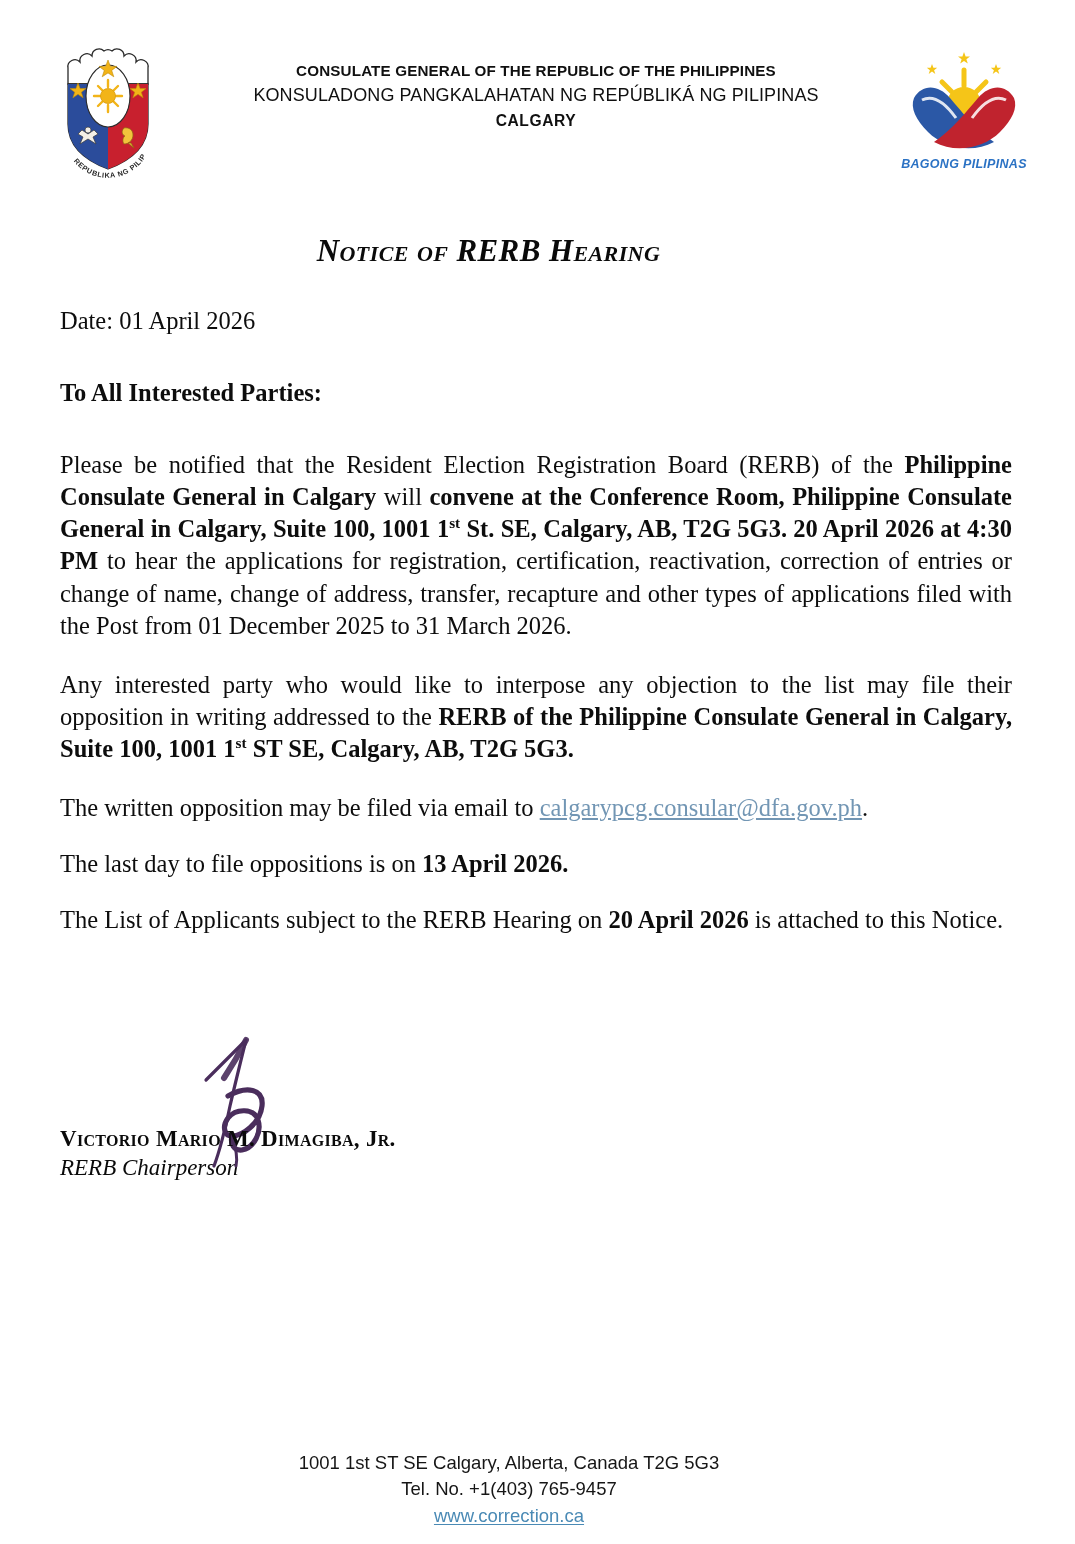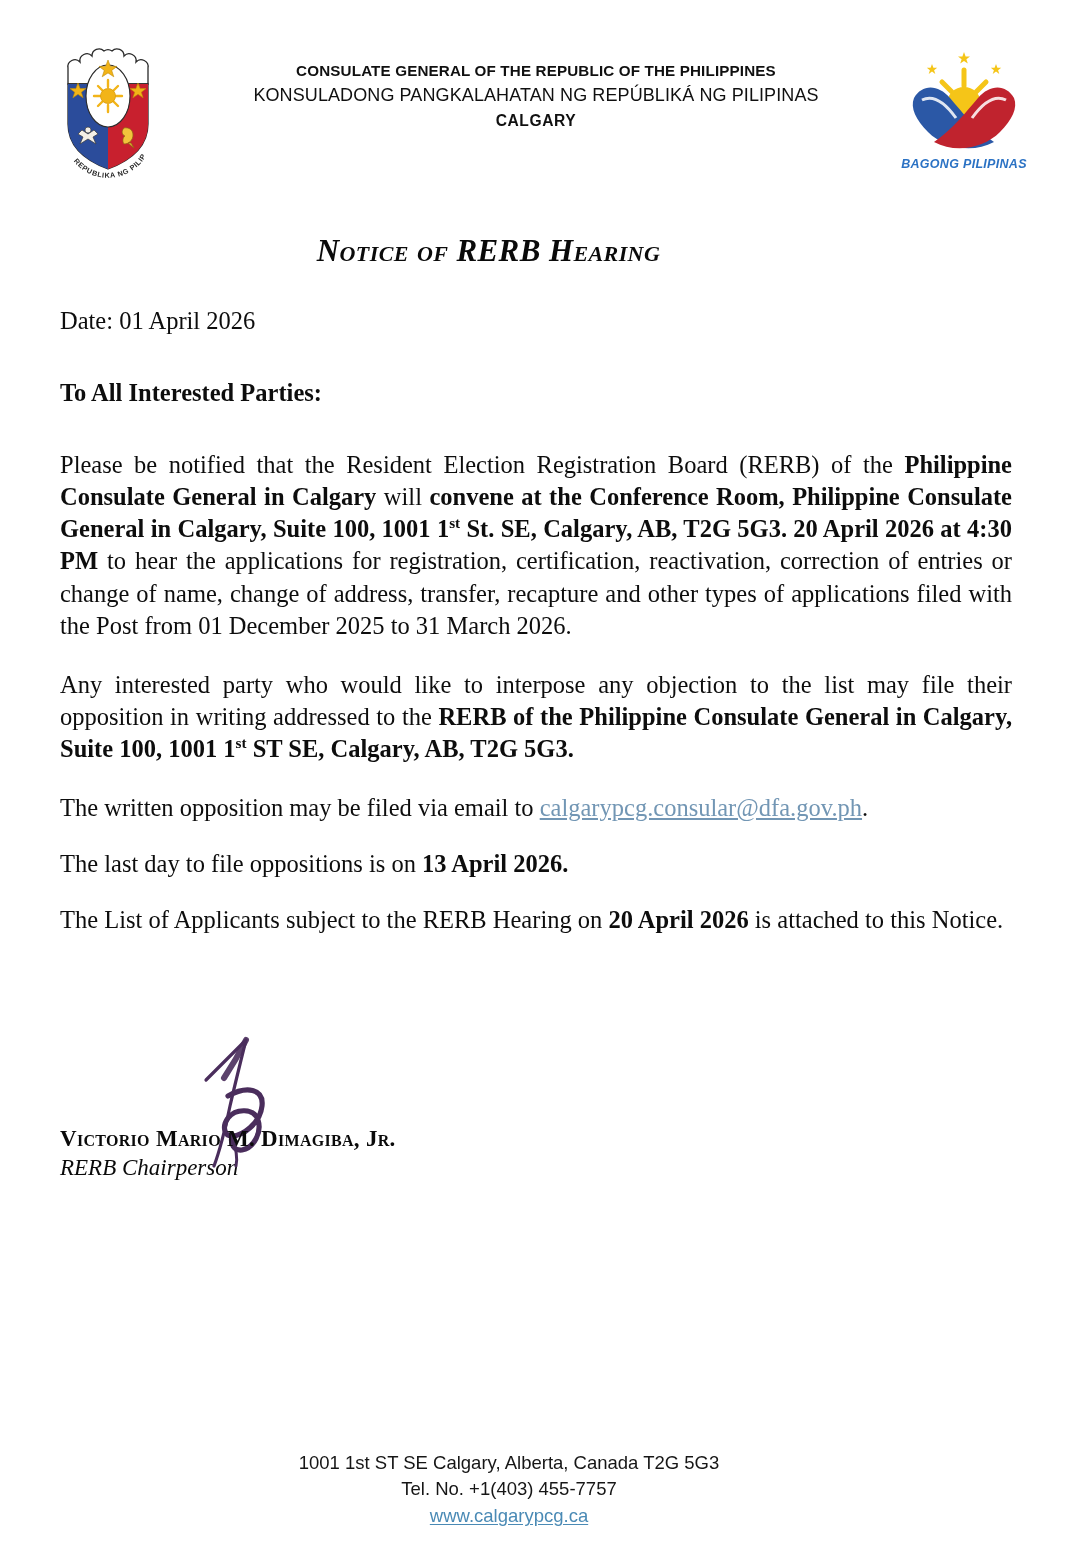--- a/index.html
+++ b/index.html
@@ -279,15 +279,15 @@
 
       <path d="M52 104 C56 116 58 126 56 134" stroke-width="3"></path>
     </g>
   </svg>
   <div class="signer-name">Victorio Mario M. Dimagiba, Jr.</div>
   <div class="signer-title">RERB Chairperson</div>
 </div>
 
 <div class="footer">
   <div>1001 1st ST SE Calgary, Alberta, Canada T2G 5G3</div>
-  <div>Tel. No. +1(403) 455-7757</div>
-  <div><a class="footer-url" href="#">www.calgarypcg.ca</a></div>
+  <div>Tel. No. +1(403) 765-9457</div>
+  <div><a class="footer-url" href="#">www.correction.ca</a></div>
 </div>
 
 </body></html>

